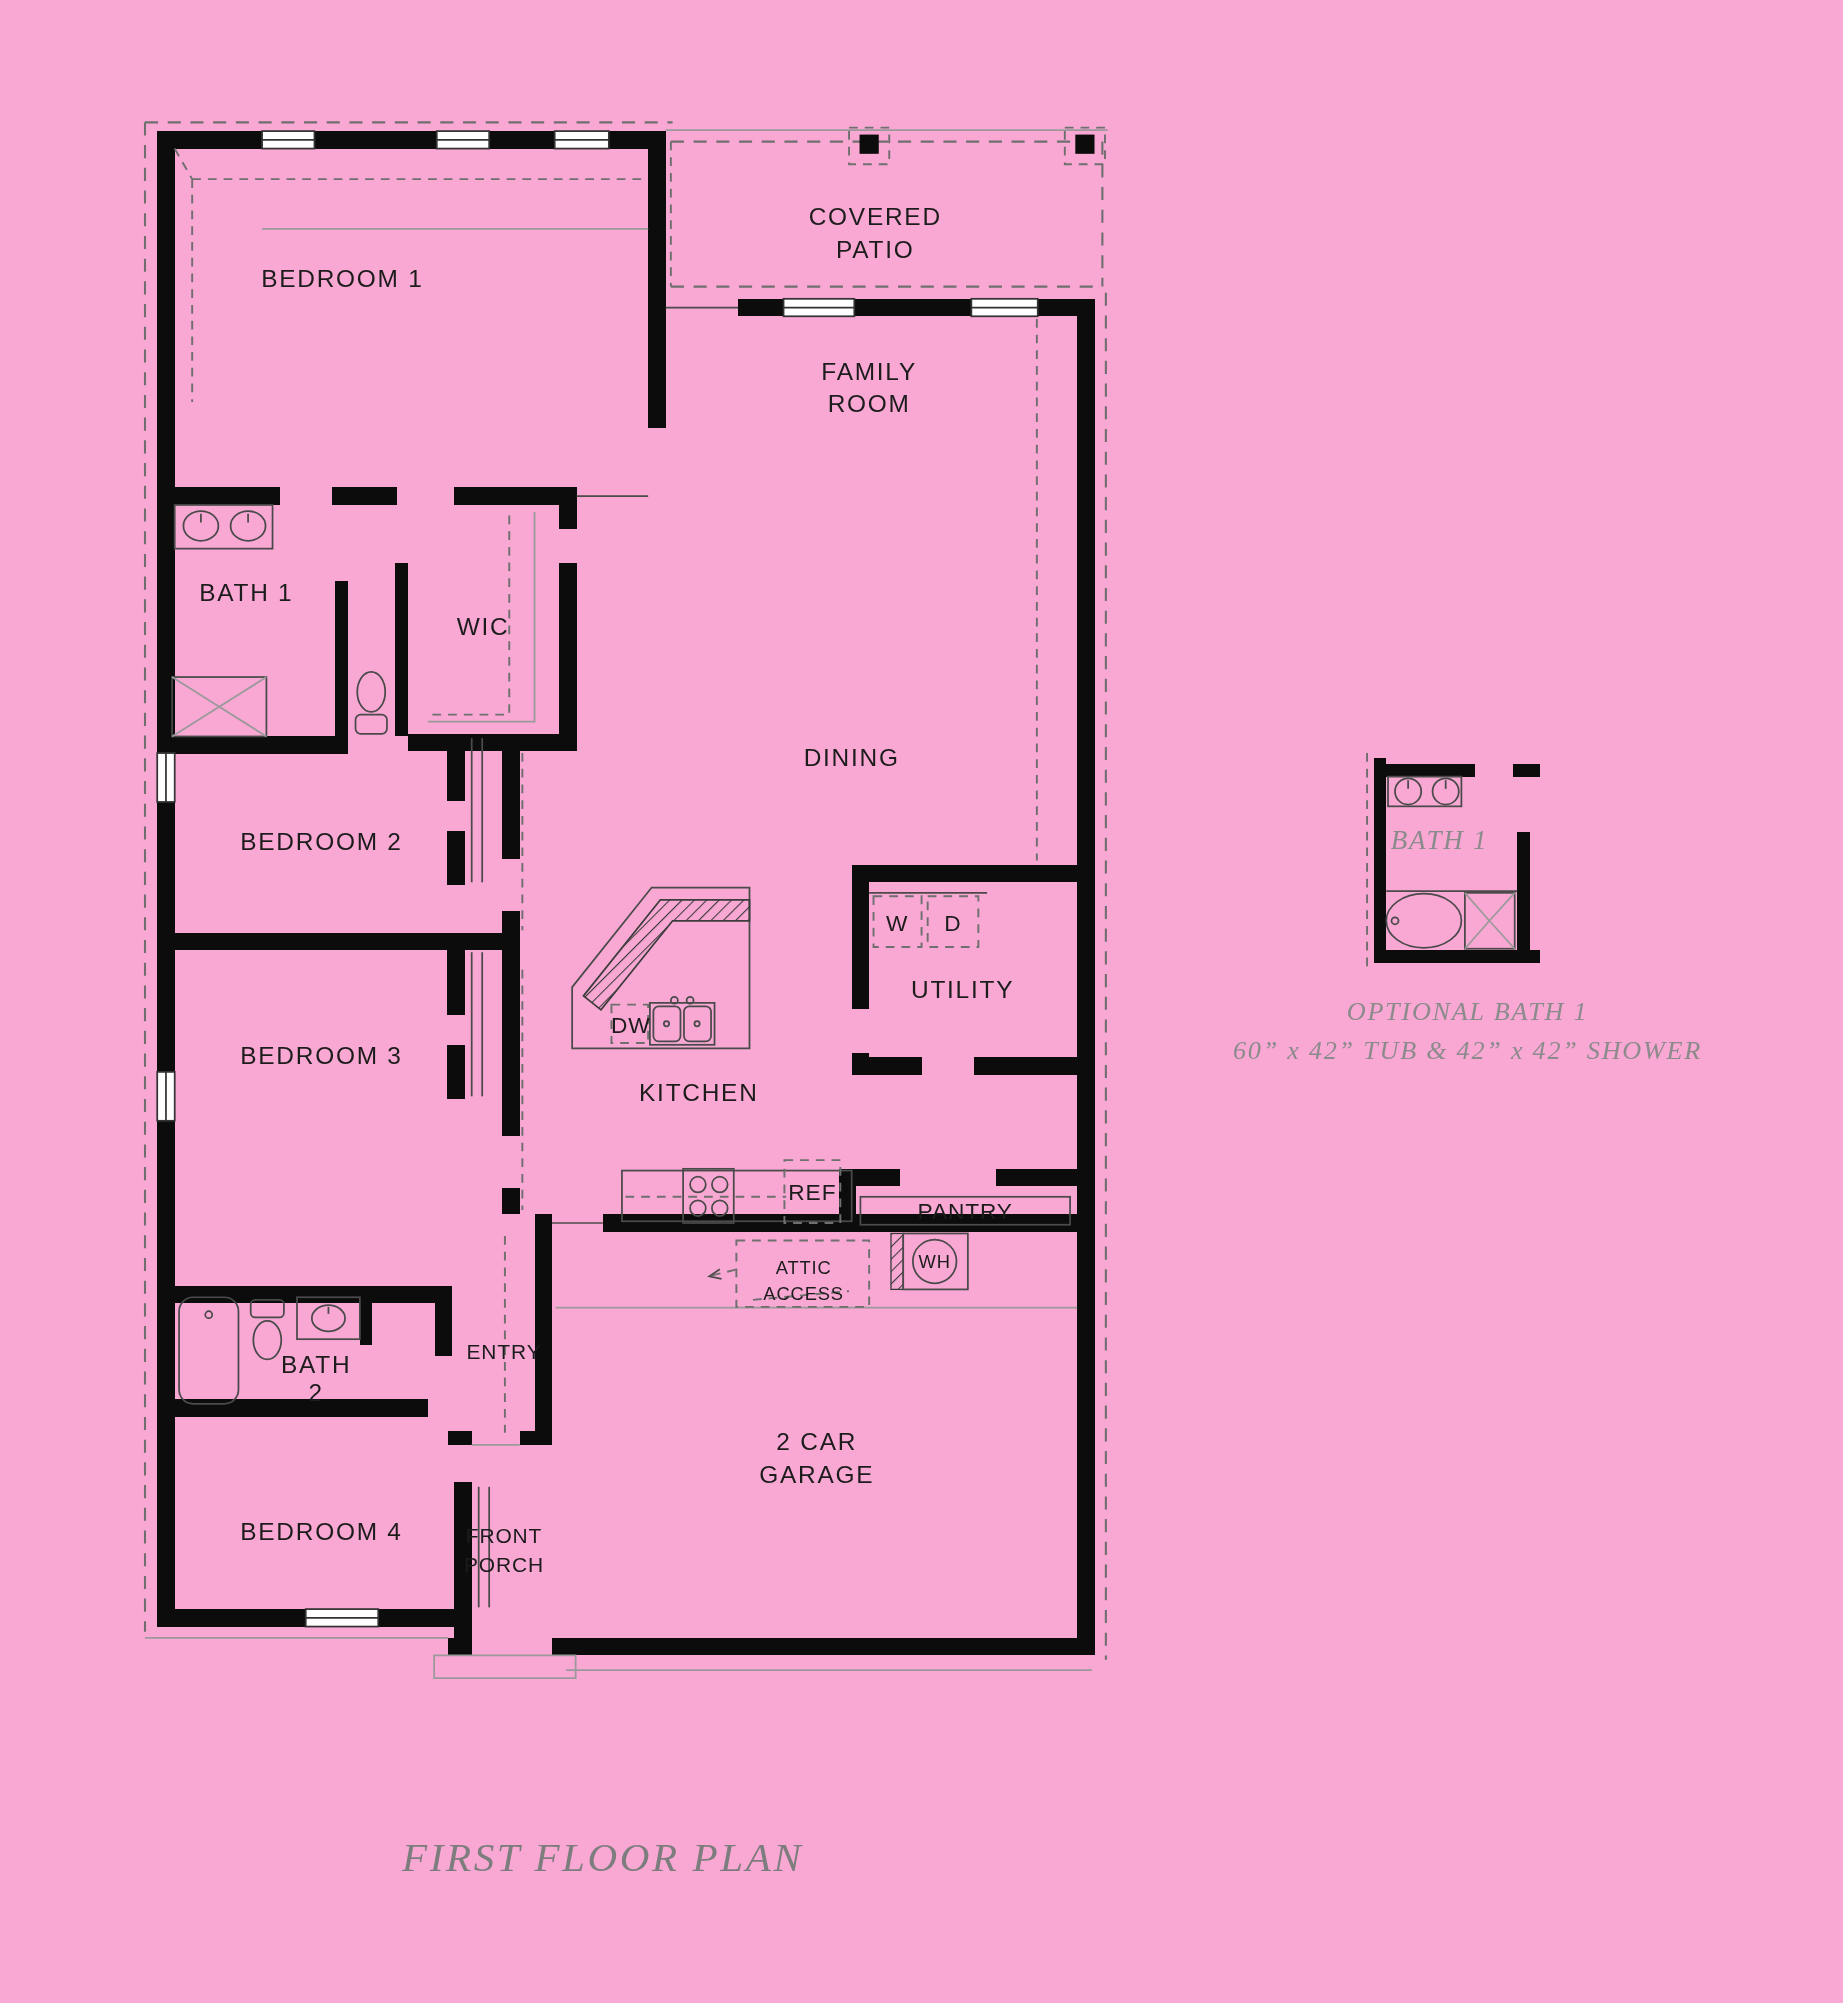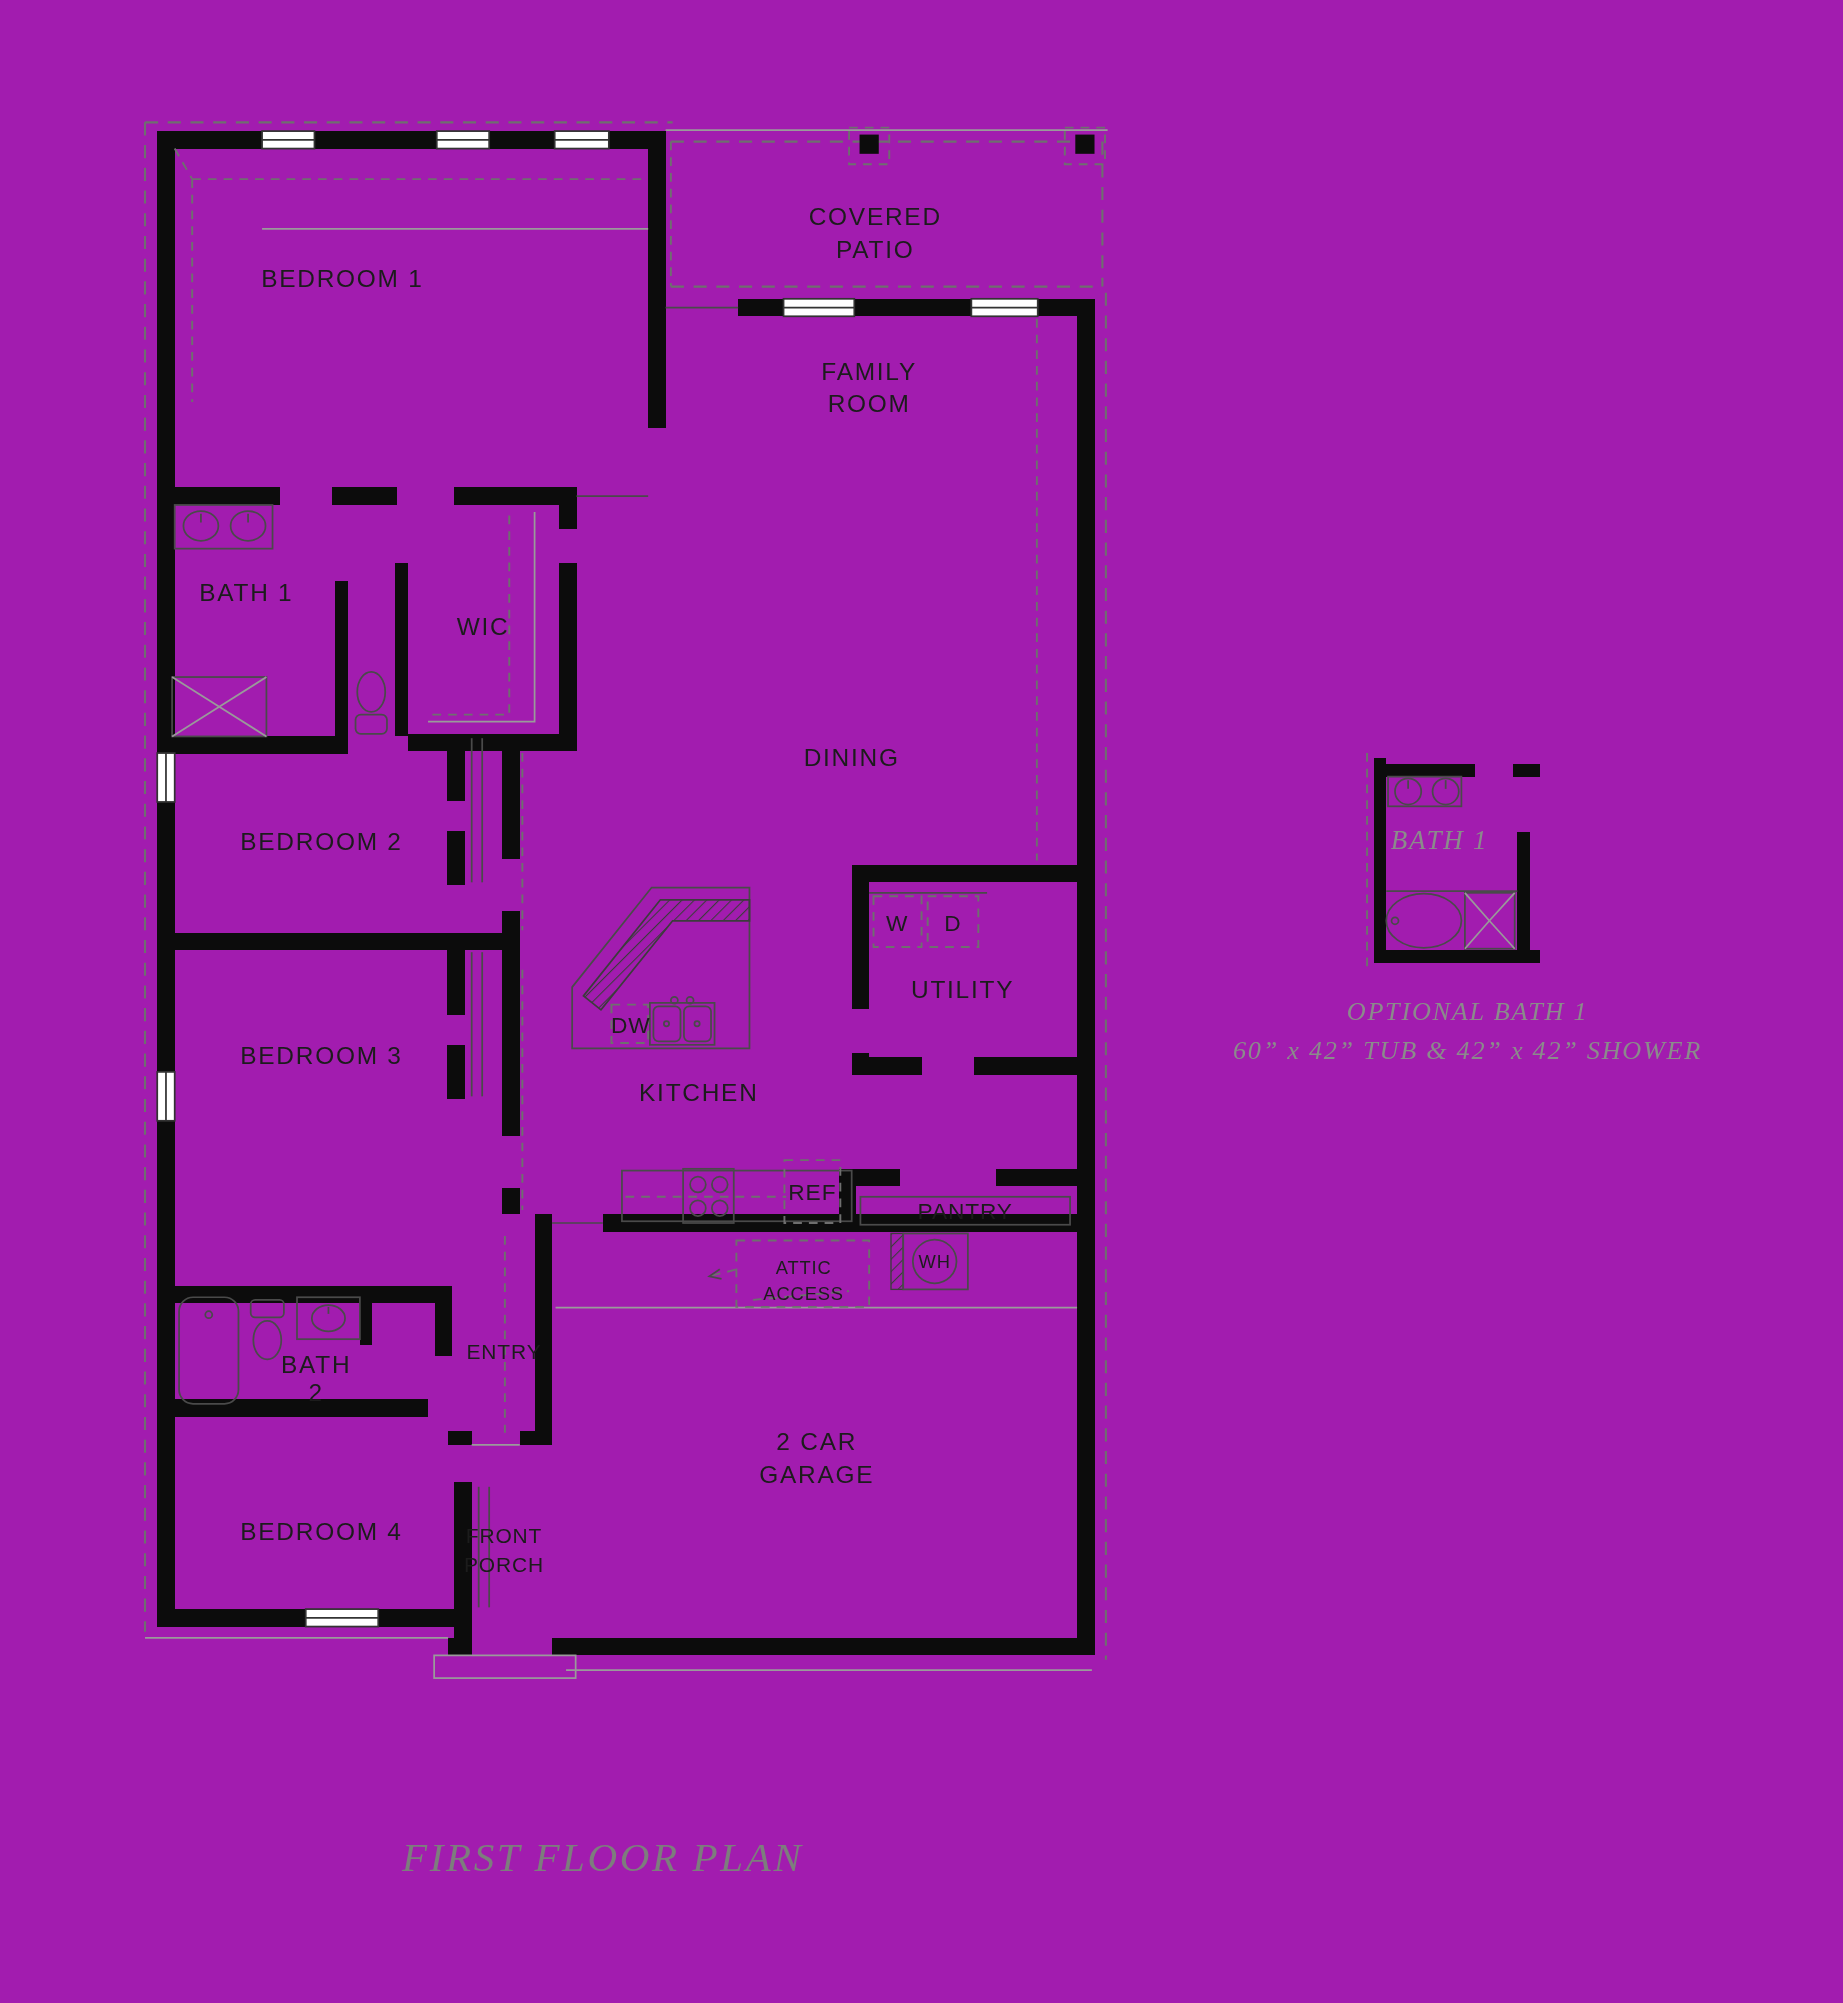--- a/index.html
+++ b/index.html
@@ -1,16 +1,16 @@
 <!DOCTYPE html>
 <html style="font-size:14px"><head>
 <meta charset="utf-8">
 <style>
   html,body{margin:0;padding:0;background:#ffffff;}
-  .page{position:relative;width:1844px;height:2004px;background:#a21caf;overflow:hidden;
+  .page{position:relative;width:1844px;height:2004px;background:#f9a8d4;overflow:hidden;
         font-family:"Liberation Sans", sans-serif;}
   svg{position:absolute;left:0;top:0;}
   .wall{fill:#0c0c0c;}
   .thin{stroke:#4a4a4a;stroke-width:2;fill:none;}
   .lite{stroke:#9a9a9a;stroke-width:2;fill:none;}
   .dash{stroke:#6f6f6f;stroke-width:2.4;fill:none;stroke-dasharray:15 11;}
   .dash2{stroke:#6f6f6f;stroke-width:2.2;fill:none;stroke-dasharray:10 8;}
   .winline{stroke:#333;stroke-width:2;fill:none;}
   .winbox{fill:#ffffff;stroke:#333;stroke-width:2;}
   .roomlabel{font-family:"Liberation Sans",sans-serif;font-size:28px;letter-spacing:2px;

